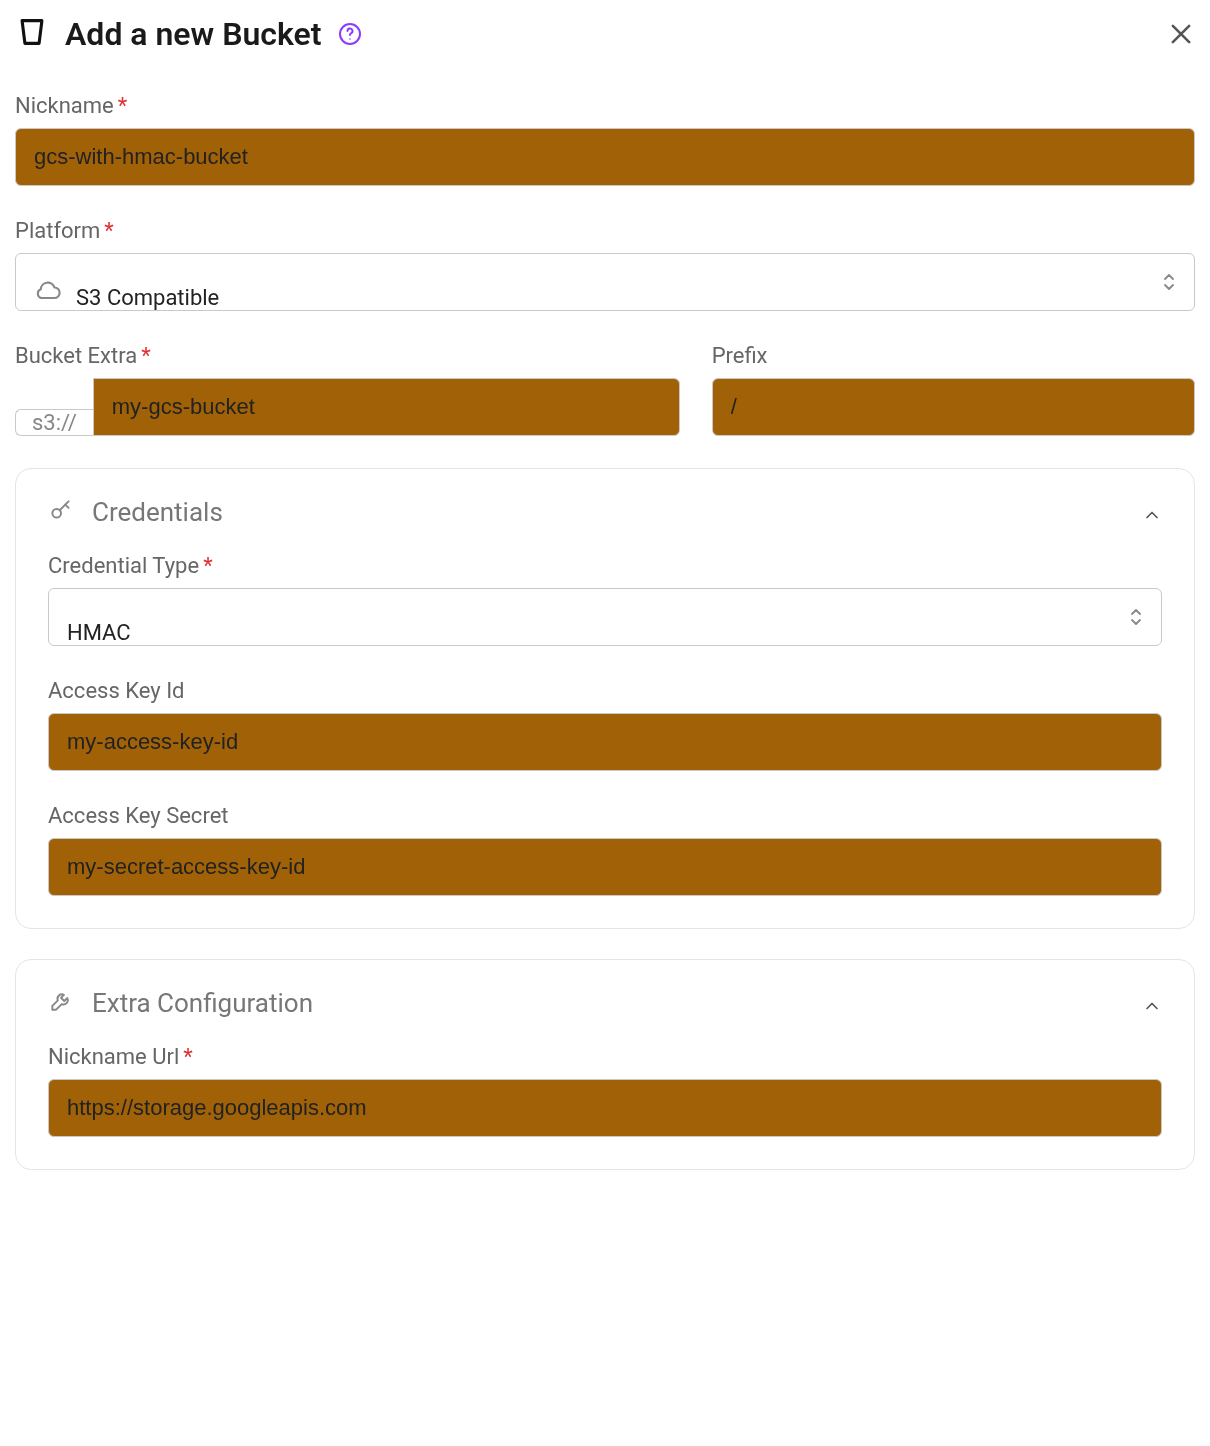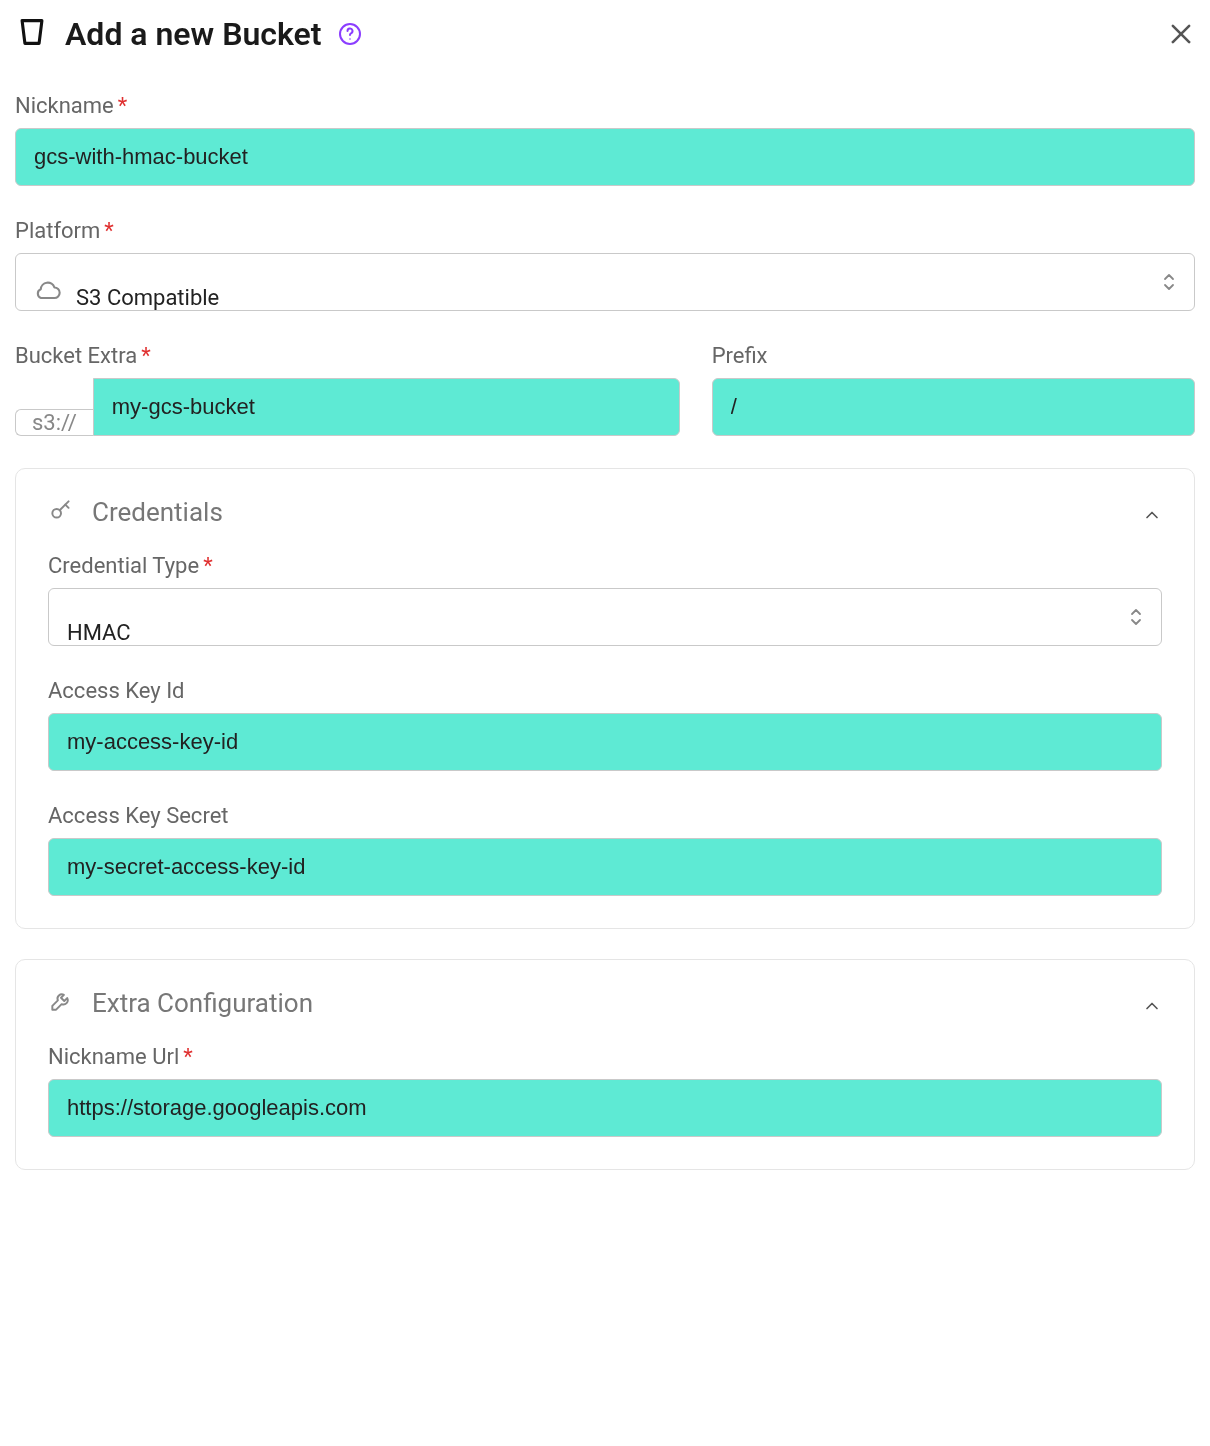--- a/index.html
+++ b/index.html
@@ -51,21 +51,21 @@
     display: block;
   }
   .req { color: #e03131; margin-left: 4px; }
   .text-input {
     width: 100%;
     height: 58px;
     font-size: 22px;
     padding: 0 18px;
     border: 1px solid #c9c9c9;
     border-radius: 6px;
-    background: #5eead4;
+    background: #a16207;
     color: #222;
     outline: none;
   }
   .select-wrap {
     position: relative;
     width: 100%;
   }
   .select-box {
     width: 100%;
     height: 58px;
@@ -111,21 +111,21 @@
     font-size: 22px;
     color: #888;
     background: #fff;
   }
   .prefix-input {
     border-radius: 0 6px 6px 0;
     flex: 1;
   }
   .panel {
     border: 1px solid #e5e5e5;
-    border-radius: 10px;
+    border-radius: 16px;
     padding: 28px 32px 32px 32px;
     margin-bottom: 30px;
     position: relative;
   }
   .panel-header {
     display: flex;
     align-items: center;
     gap: 18px;
     margin-bottom: 26px;
     cursor: pointer;

